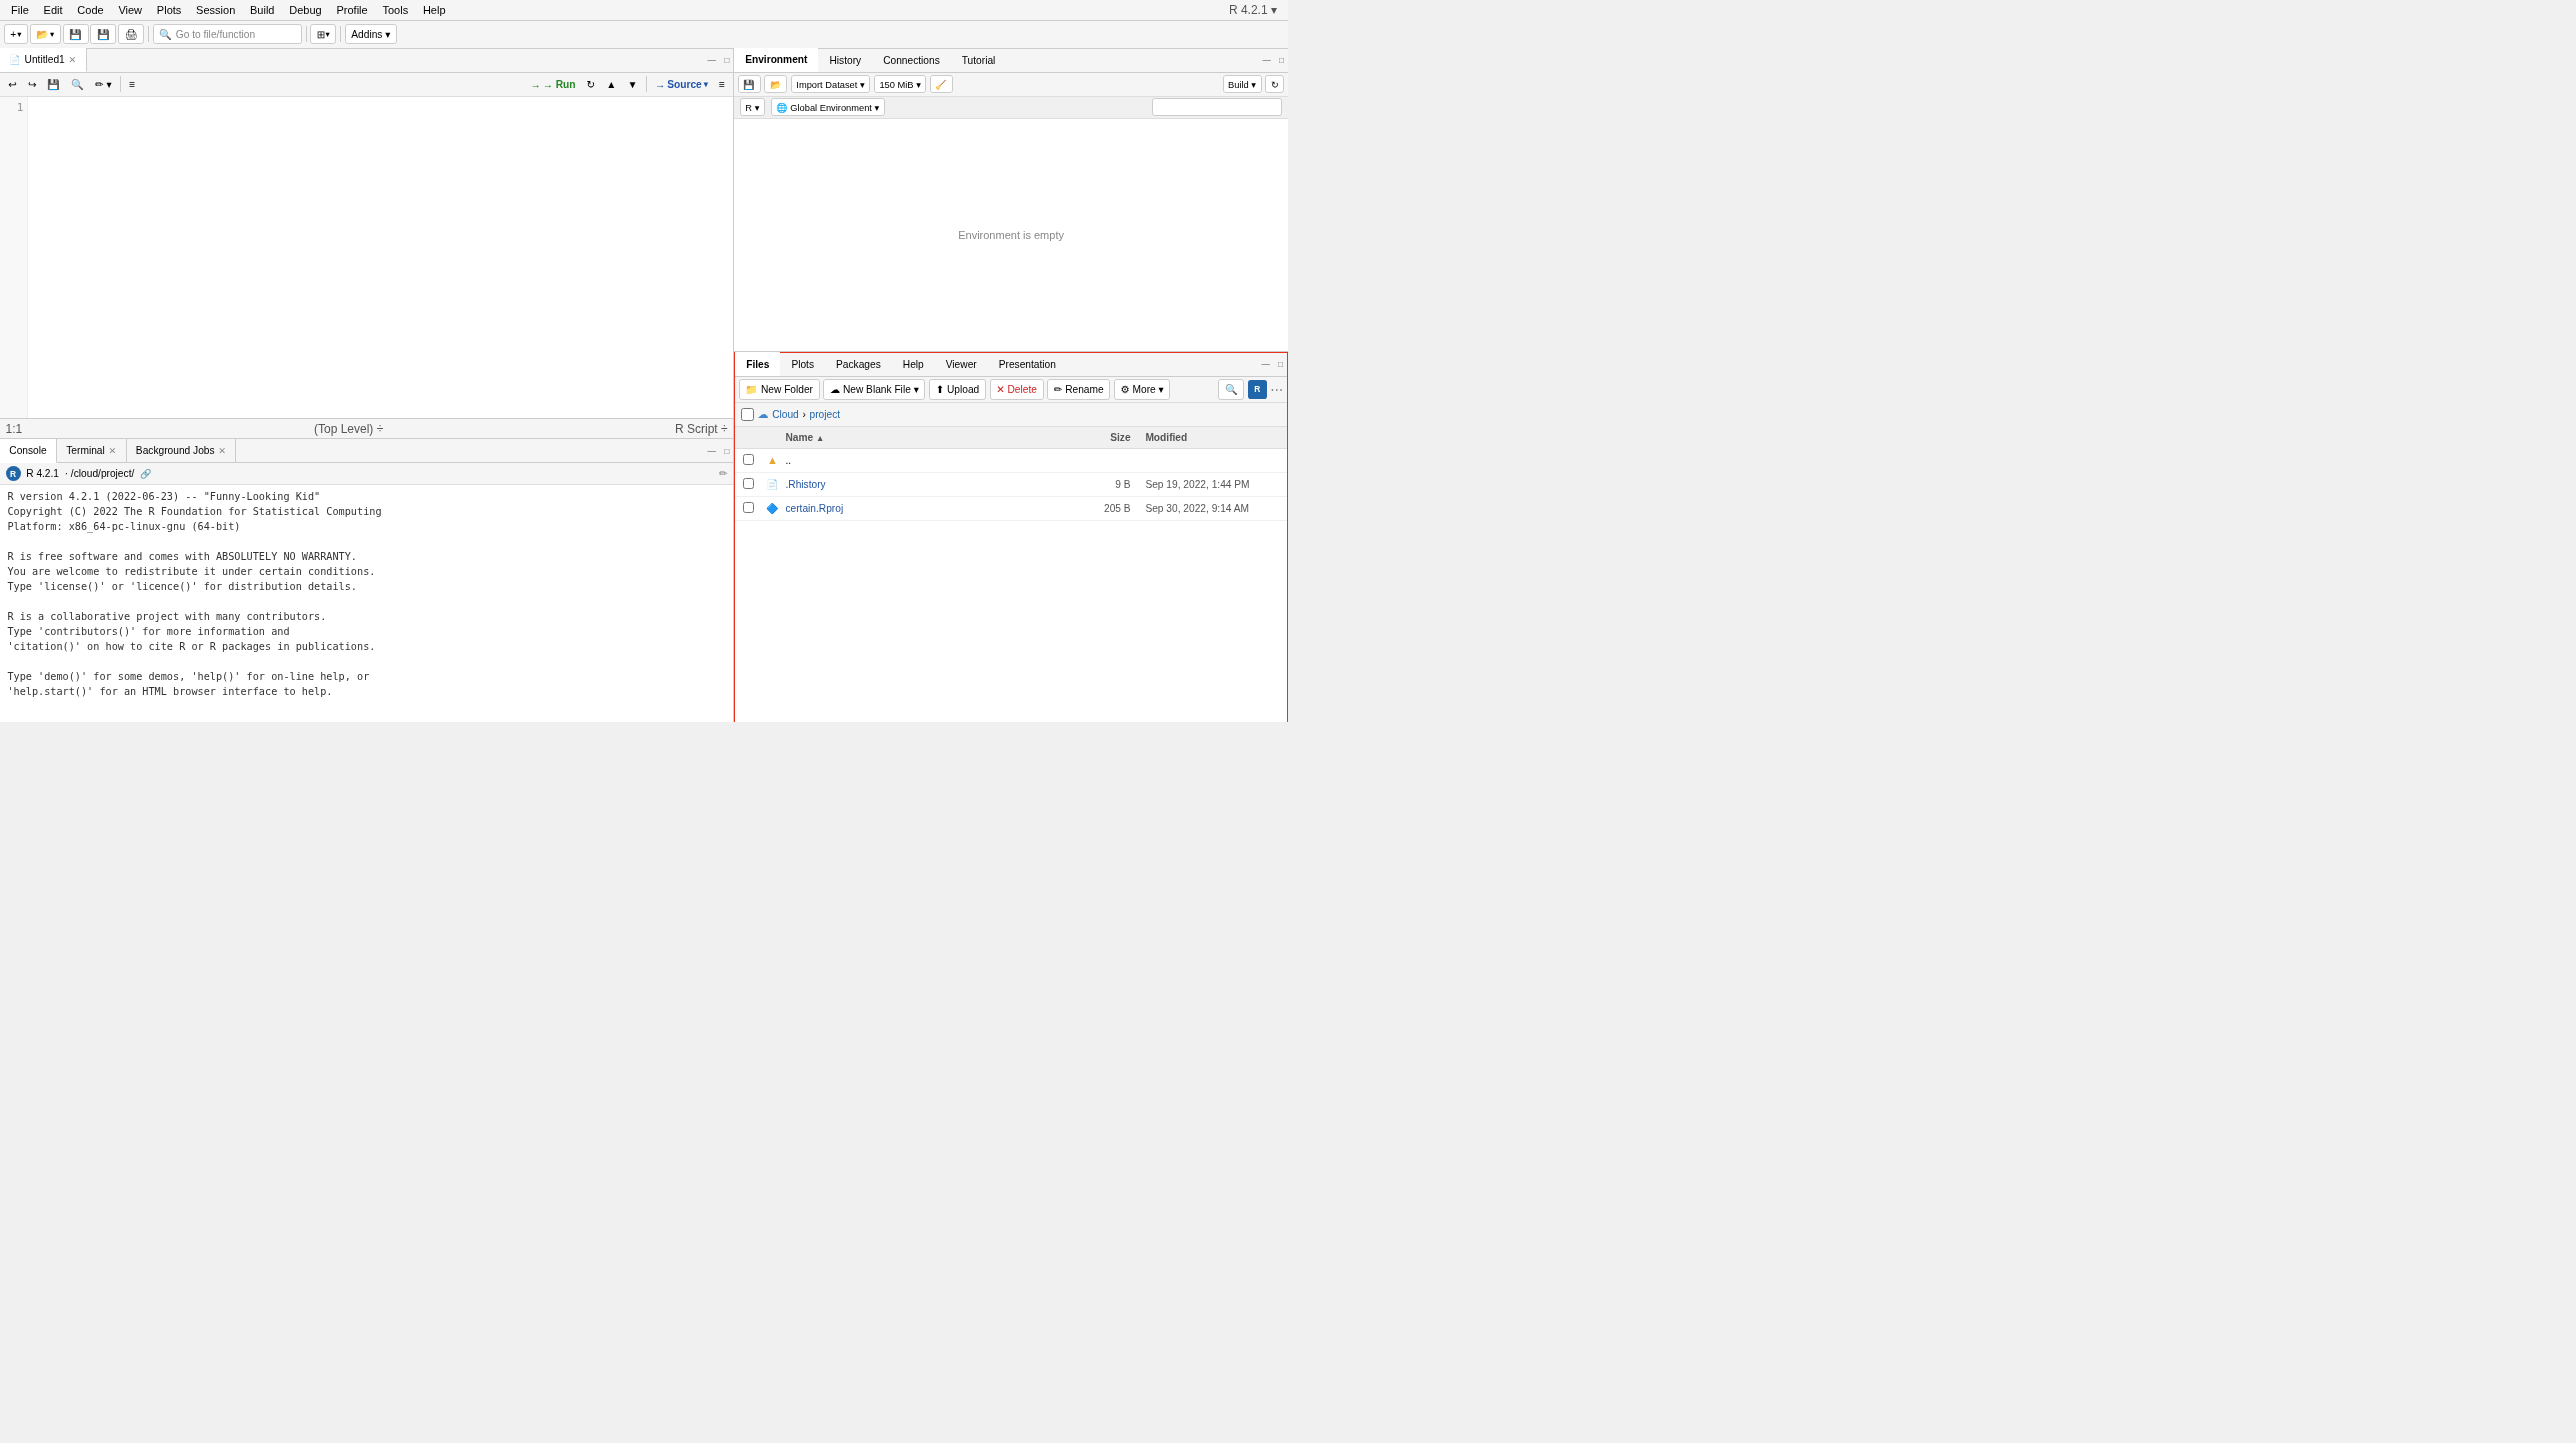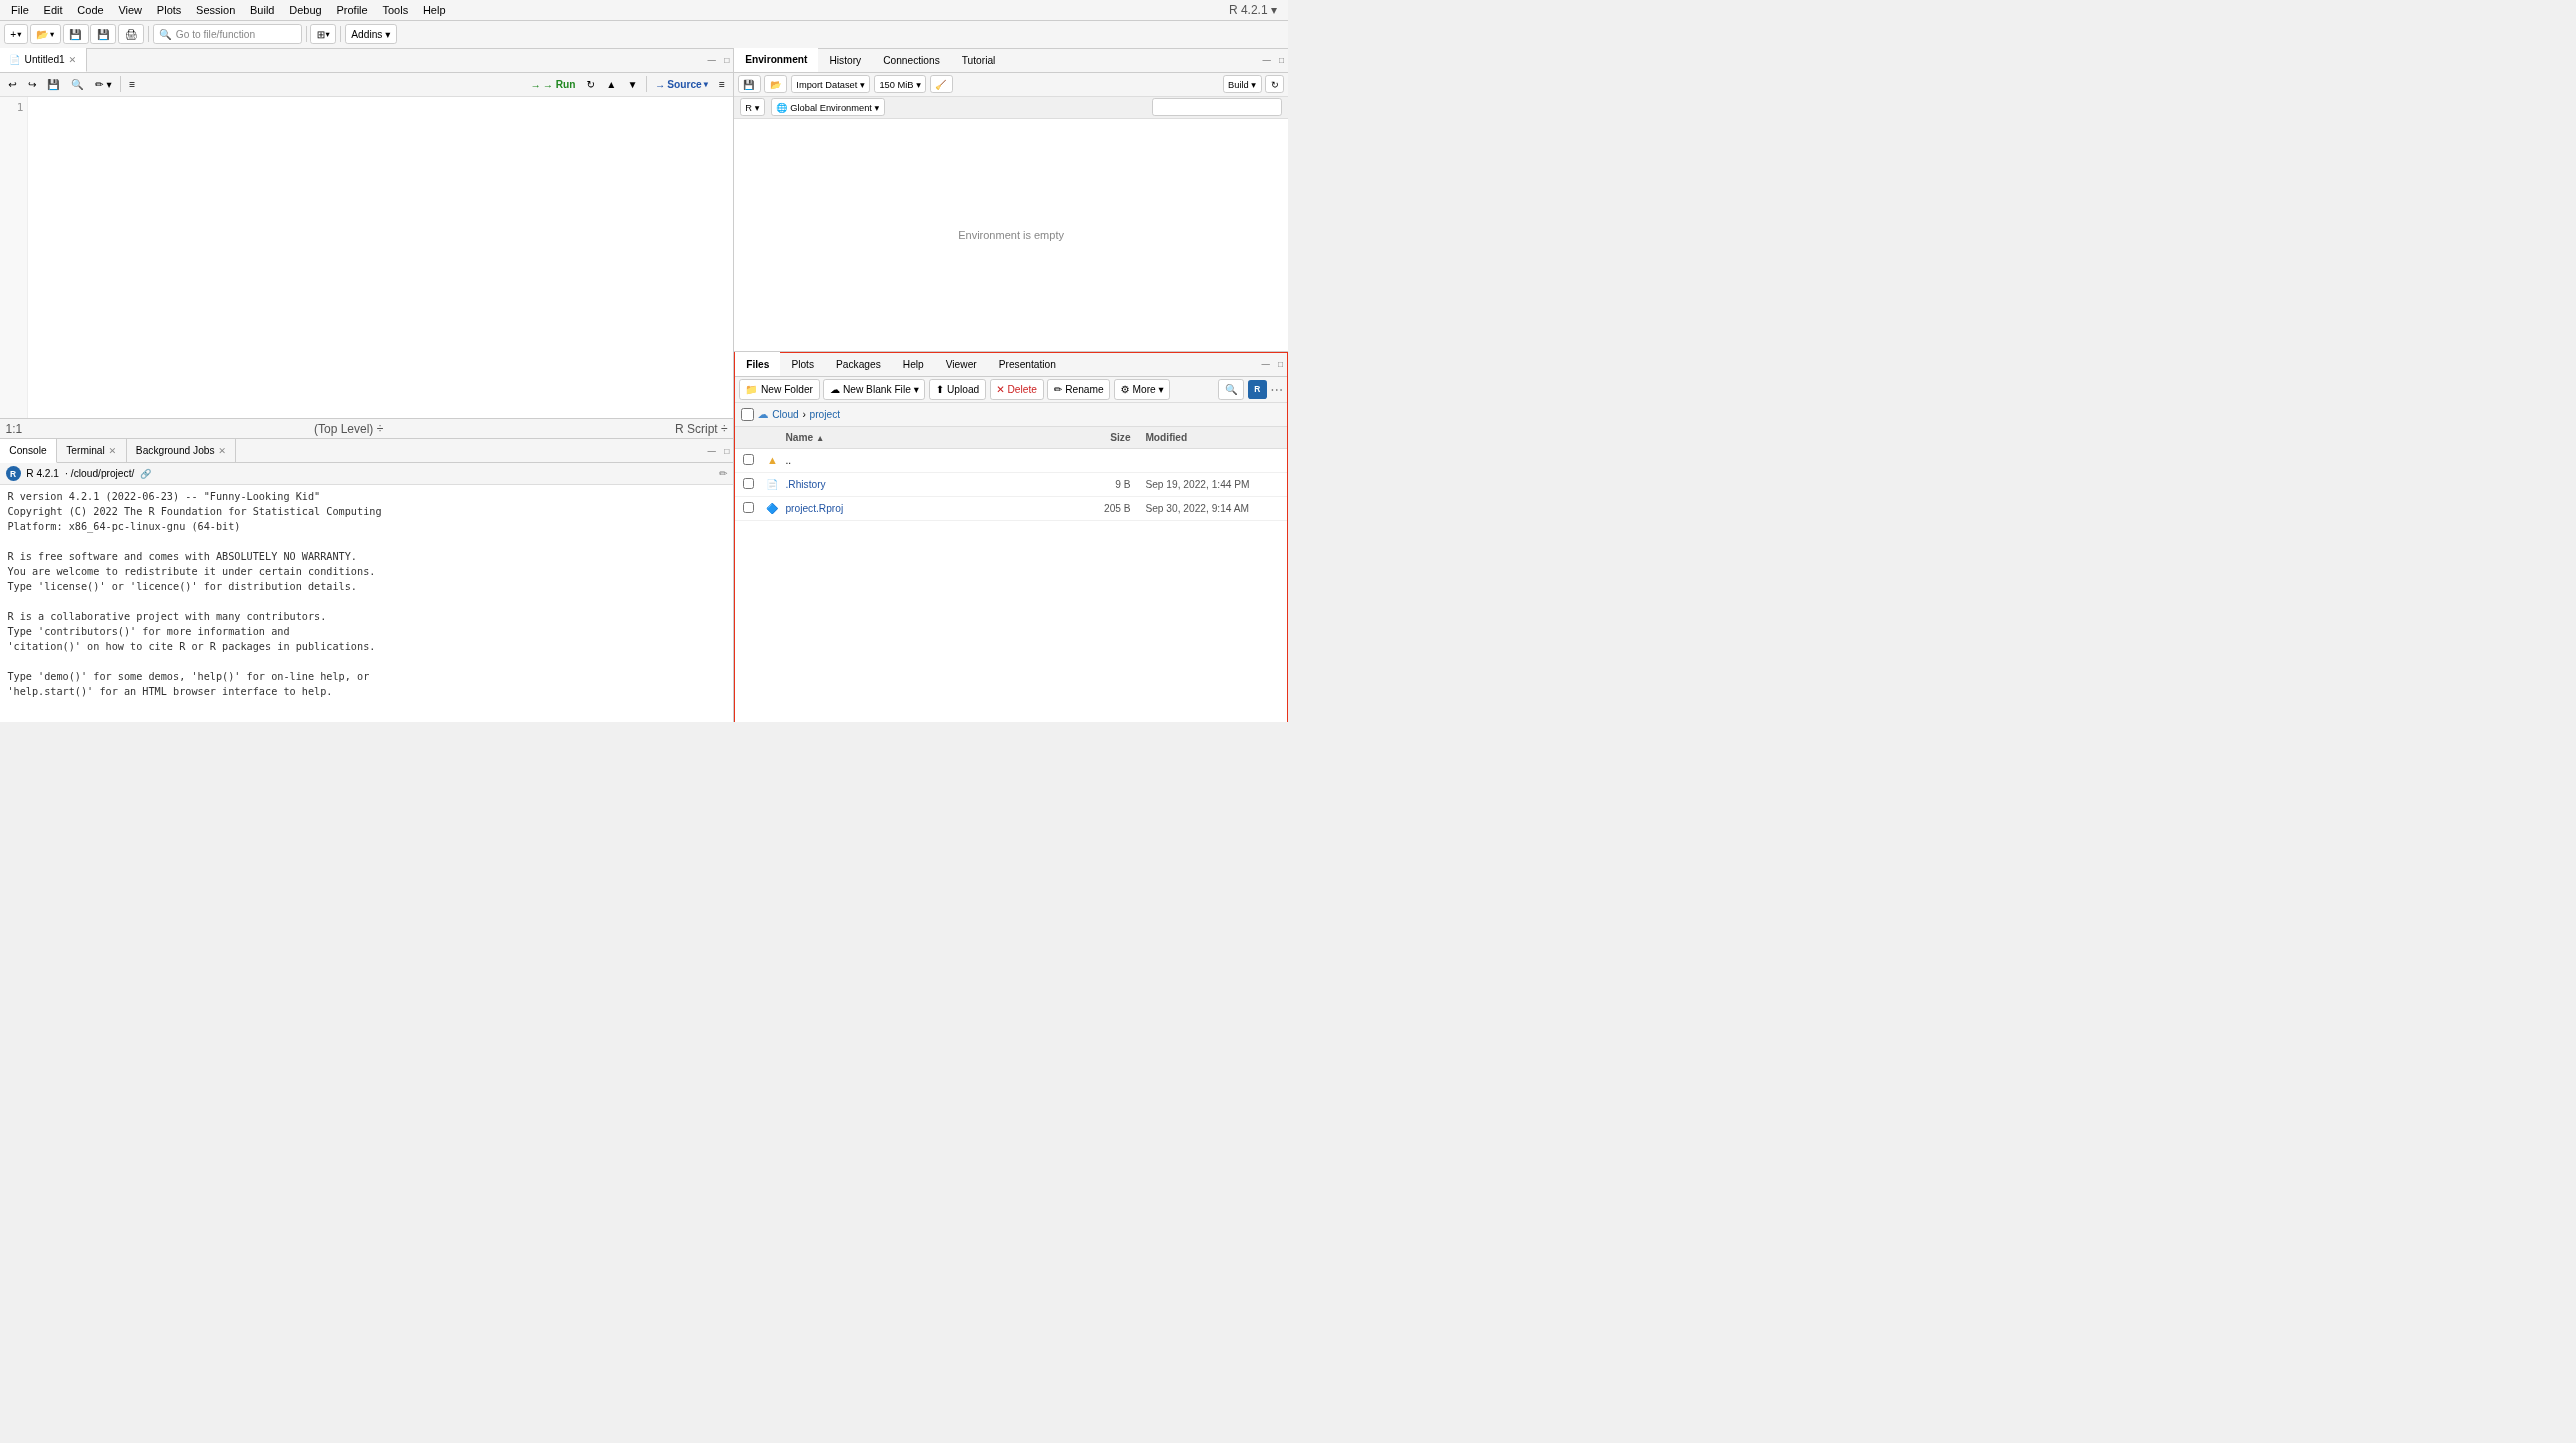--- a/index.html
+++ b/index.html
@@ -518,21 +518,21 @@
         </div>
 
         <div class="files-row">
           <div class="col-check">
             <input type="checkbox" style="width: 11px; height: 11px;">
           </div>
           <div class="col-icon">
             <span style="color:#2266cc; font-size:10.2px;">🔷</span>
           </div>
           <div class="col-name">
-            <a href="#">project.Rproj</a>
+            <a href="#">certain.Rproj</a>
           </div>
           <div class="col-size">205 B</div>
           <div class="col-modified">Sep 30, 2022, 9:14 AM</div>
         </div>
       </div>
     </div>
 
   </div>
 </div>
 

